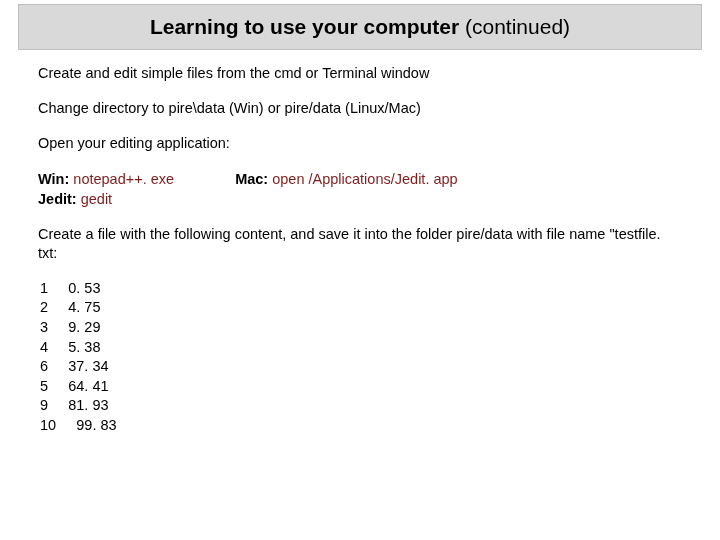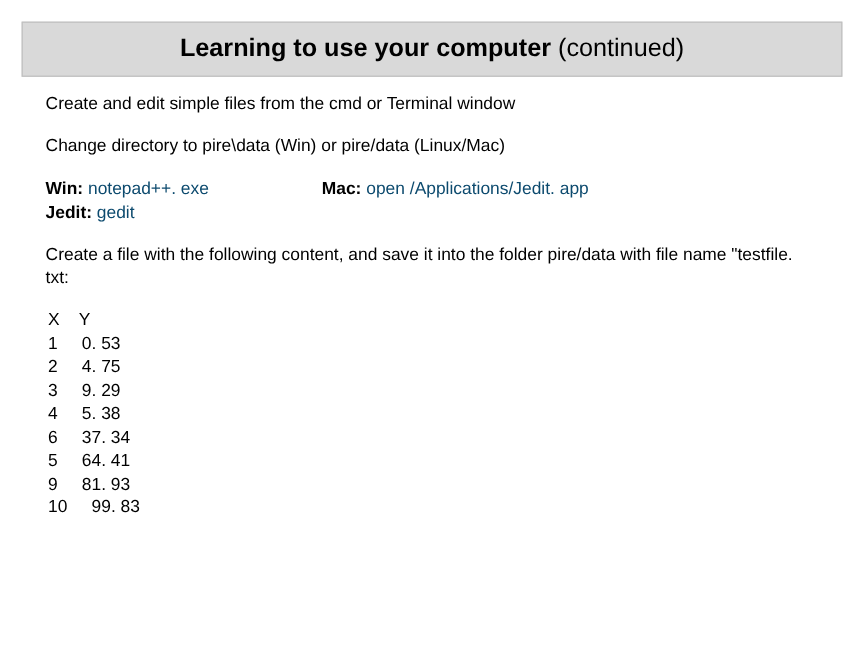--- a/index.html
+++ b/index.html
@@ -8,80 +8,80 @@
       height: 540px;
       font-family: Arial, Helvetica, sans-serif;
       background: #ffffff;
       overflow: hidden;
     }
     .header {
       background: #d9d9d9;
       padding: 10px 16px;
       text-align: center;
       border: 1px solid #bfbfbf;
-      margin: 18px 18px 0 18px;
+      margin: 4px 18px 0 18px;
     }
     .header .bold { font-weight: bold; font-size: 21px; color: #000; }
     .header .normal { font-weight: normal; font-size: 21px; color: #000; }
     .content {
       padding: 14px 38px 0 38px;
     }
     .line {
       font-size: 14.5px;
       color: #000;
       margin-bottom: 16px;
       line-height: 1.3;
     }
     .bold { font-weight: normal; }
     .cmdrow {
       font-size: 14.5px;
       color: #000;
       margin-bottom: 16px;
       line-height: 1.4;
     }
     .cmdrow .cmd {
-      color: #0c4a6e;
+      color: #7f1d1d;
       font-weight: normal;
     }
     .cmdrow .lbl { font-weight: bold; }
     .maccol {
       display: inline-block;
-      margin-left: 90px;
+      margin-left: 57px;
     }
     .table {
       font-size: 14.5px;
       line-height: 1.35;
       padding-left: 2px;
     }
     .table .row { white-space: pre; font-family: Arial, Helvetica, sans-serif; }
   </style>
 </head>
 <body>
 
 <div class="header">
   <span class="bold">Learning to use your computer</span><span class="normal"> (continued)</span>
 </div>
 
 <div class="content">
   <div class="line bold">Create and edit simple files from the cmd or Terminal window</div>
   <div class="line">Change directory to pire\data (Win) or pire/data (Linux/Mac)</div>
+  <div class="line">Open your editing application:</div>
 
   <div class="cmdrow">
     <span class="lbl">Win:  </span><span class="cmd">notepad++. exe</span>
     <span class="maccol">
       <span class="lbl">Mac: </span><span class="cmd">open /Applications/Jedit. app</span>
     </span>
     <br>
     <span class="lbl">Jedit: </span><span class="cmd">gedit</span>
   </div>
 
   <div class="line">Create a file with the following content, and save it into the folder pire/data with file name "testfile. txt:</div>
 
   <div class="table">
-    <div class="row">X    Y</div>
     <div class="row">1     0. 53</div>
     <div class="row">2     4. 75</div>
     <div class="row">3     9. 29</div>
     <div class="row">4     5. 38</div>
     <div class="row">6     37. 34</div>
     <div class="row">5     64. 41</div>
     <div class="row">9     81. 93</div>
     <div class="row">10     99. 83</div>
   </div>
 </div>

